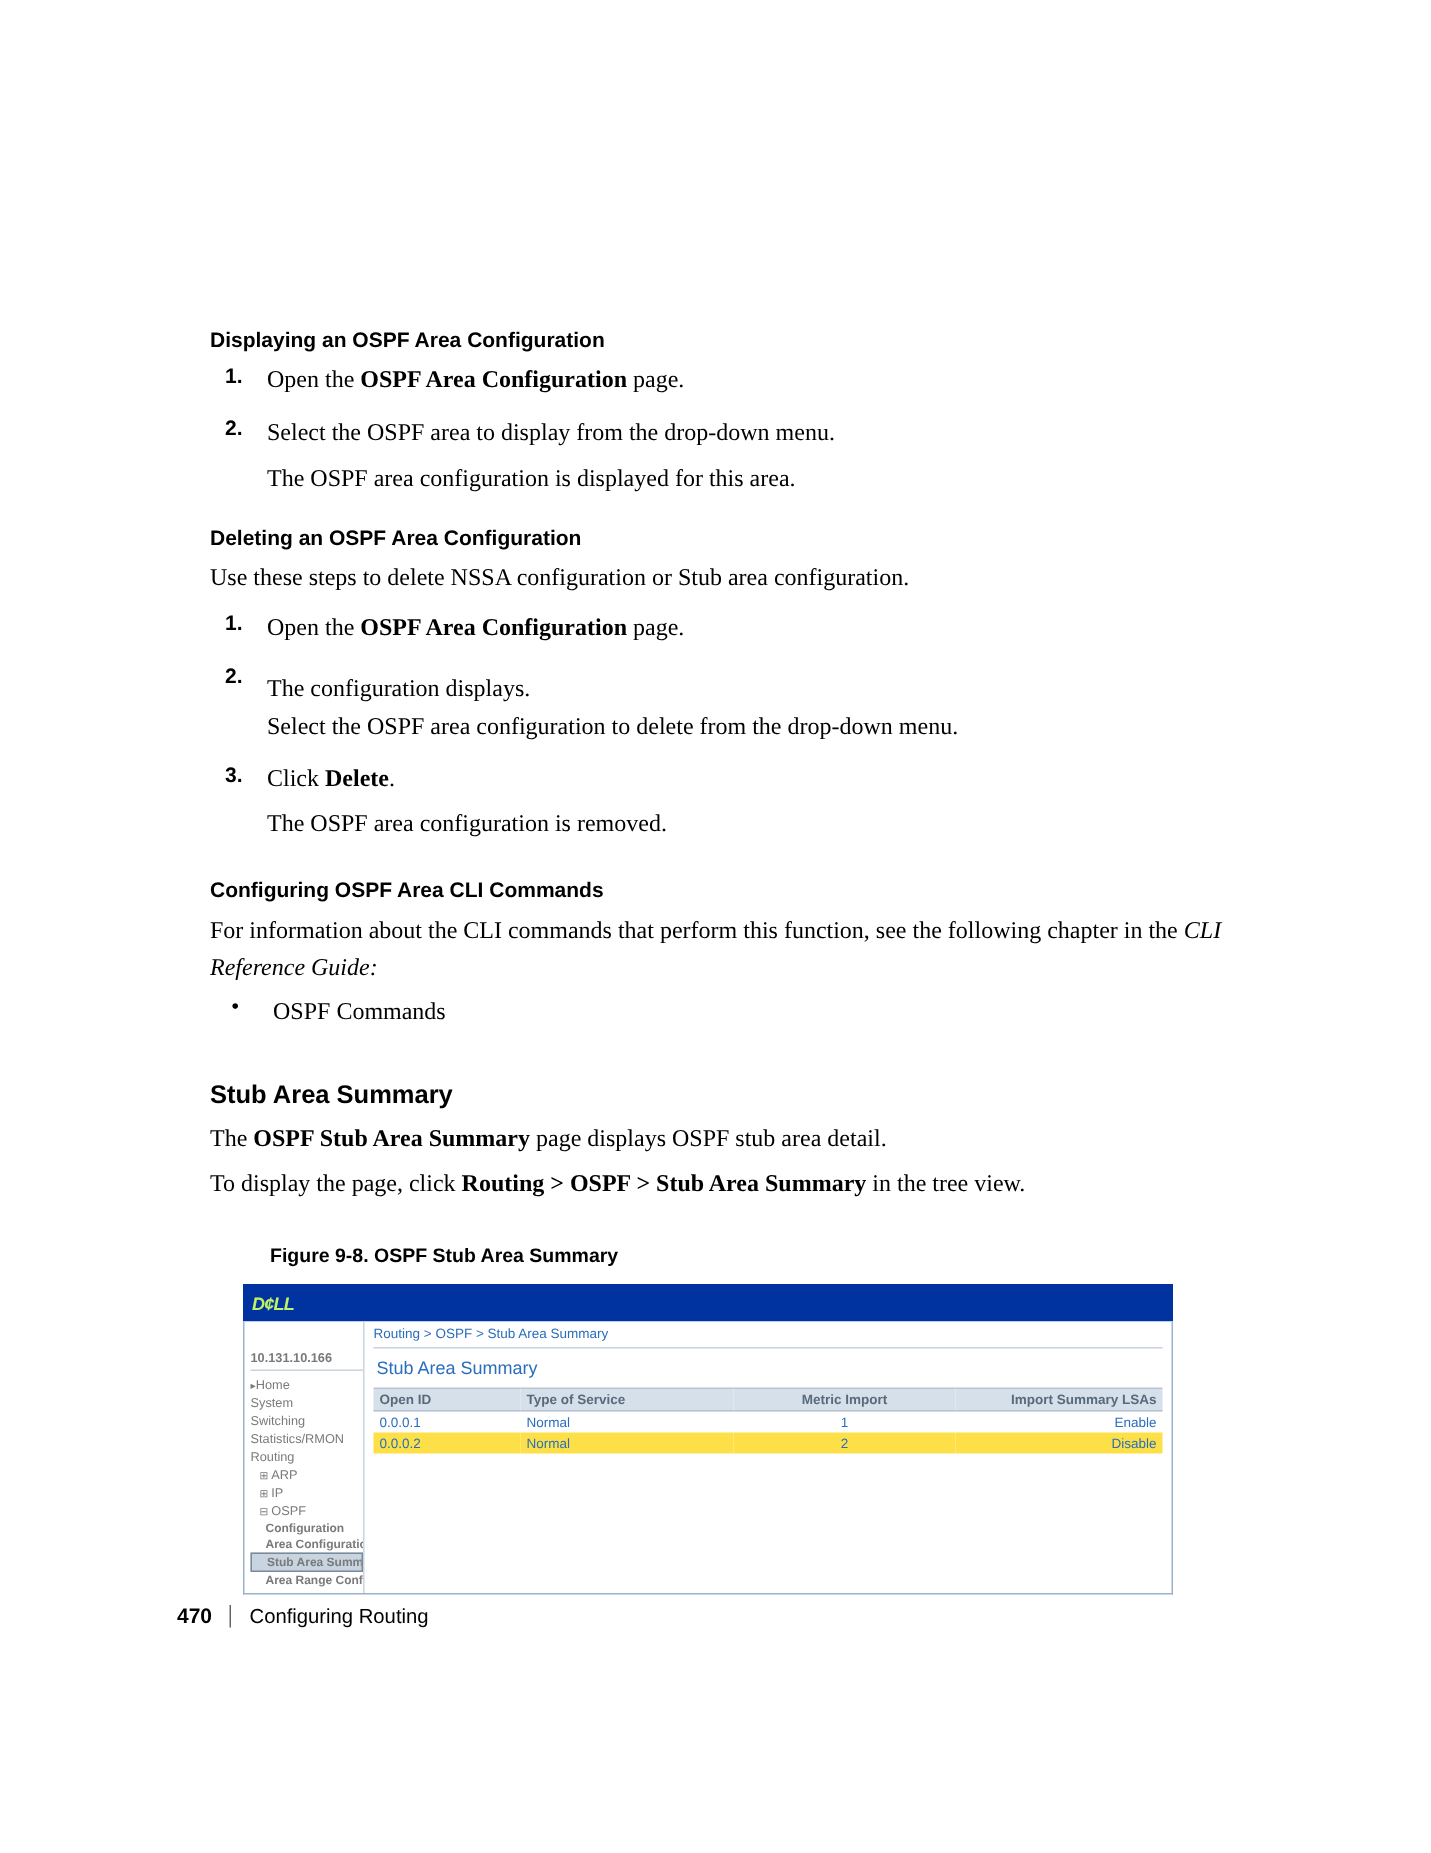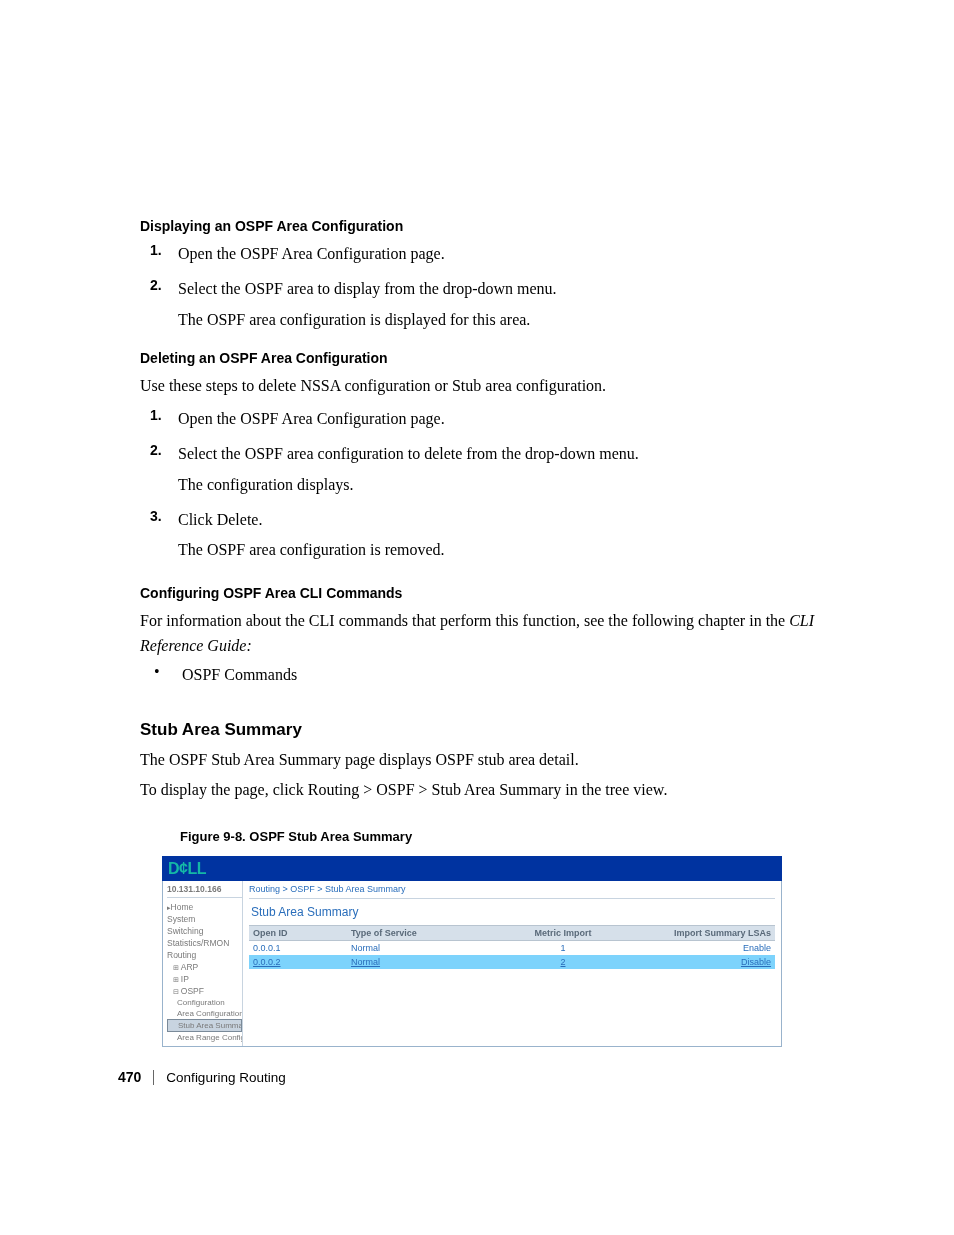--- a/index.html
+++ b/index.html
@@ -63,21 +63,21 @@
   }
   .ul .item {
     display: flex;
     margin-bottom: 4px;
   }
   .ul .dot {
     width: 28px;
     flex-shrink: 0;
     padding-left: 14px;
   }
-  .bold { font-weight: normal; }
+  .bold { font-weight: bold; }
   .italic { font-style: italic; }
   .fig-caption {
     font-family: Arial, Helvetica, sans-serif;
     font-weight: bold;
     font-size: 13px;
     margin: 26px 0 12px 0;
     padding-left: 40px;
   }
   .screenshot {
     margin-left: 22px;
@@ -85,48 +85,49 @@
     font-family: Arial, Helvetica, sans-serif;
   }
   .ss-topbar {
     background: #0033a0;
     height: 25px;
     display: flex;
     align-items: center;
     padding-left: 6px;
   }
   .ss-logo {
-    color: #14b8a6;
-    font-weight: bold;
-    font-size: 16px;
+    color: #bef264;
+    font-weight: bold;
+    font-style: italic;
+    font-size: 12px;
     letter-spacing: -0.5px;
   }
   .ss-body {
     display: flex;
     border: 1px solid #99b3cc;
     border-top: none;
     background: #fff;
     min-height: 160px;
   }
   .ss-sidebar {
     width: 80px;
     border-right: 1px solid #c8d4e0;
     font-size: 8.5px;
-    padding: 3px 0 3px 4px;
+    padding: 19px 0 3px 4px;
     box-sizing: border-box;
   }
   .ss-ip {
     font-weight: bold;
     color: #7a7a7a;
     border-bottom: 1px solid #c8d4e0;
     padding-bottom: 3px;
     margin-bottom: 3px;
   }
   .ss-nav-item { color: #7a7a7a; padding: 1px 0; }
-  .ss-nav-sub  { color: #7a7a7a; padding: 1px 0 1px 10px; font-size: 8px; white-space: nowrap; overflow: hidden; }
+  .ss-nav-sub  { color: #7a7a7a; padding: 1px 0 1px 10px; font-size: 8px; white-space: nowrap; overflow: hidden; font-weight: bold; }
   .ss-nav-sub.selected { background: #c8d4e0; border: 1px solid #7a8a99; }
   .ss-main {
     flex: 1;
     padding: 3px 6px;
   }
   .ss-breadcrumb {
     font-size: 9px;
     color: #2a6ebb;
     padding-bottom: 4px;
     border-bottom: 1px solid #c8d4e0;
@@ -149,21 +150,21 @@
     padding: 2px 4px;
     border-top: 1px solid #b8c4d0;
     border-bottom: 1px solid #b8c4d0;
   }
   .ss-table th.right, .ss-table td.right { text-align: right; }
   .ss-table th.center, .ss-table td.center { text-align: center; }
   .ss-table td {
     color: #2a6ebb;
     padding: 2px 4px;
   }
-  .ss-table tr.alt td { background: #7dd3fc; text-decoration: underline; }
+  .ss-table tr.alt td { background: #fde047; }
   .footer {
     position: absolute;
     left: 118px;
     top: 1069px;
     font-family: Arial, Helvetica, sans-serif;
     font-size: 14px;
     display: flex;
     align-items: center;
     gap: 12px;
   }
@@ -198,22 +199,22 @@
   <div class="ol" style="margin-top:8px;">
     <div class="item">
       <div class="num">1.</div>
       <div class="li-body">
         <span>Open the </span><span class="bold">OSPF Area Configuration</span><span> page.</span>
       </div>
     </div>
     <div class="item">
       <div class="num">2.</div>
       <div class="li-body">
+        <div style="margin-top:6px;">The configuration displays.</div>
         <div>Select the OSPF area configuration to delete from the drop-down menu.</div>
-        <div style="margin-top:6px;">The configuration displays.</div>
       </div>
     </div>
     <div class="item">
       <div class="num">3.</div>
       <div class="li-body">
         <div>
           <span>Click </span><span class="bold">Delete</span><span>.</span>
         </div>
         <div style="margin-top:6px;">The OSPF area configuration is removed.</div>
       </div>

